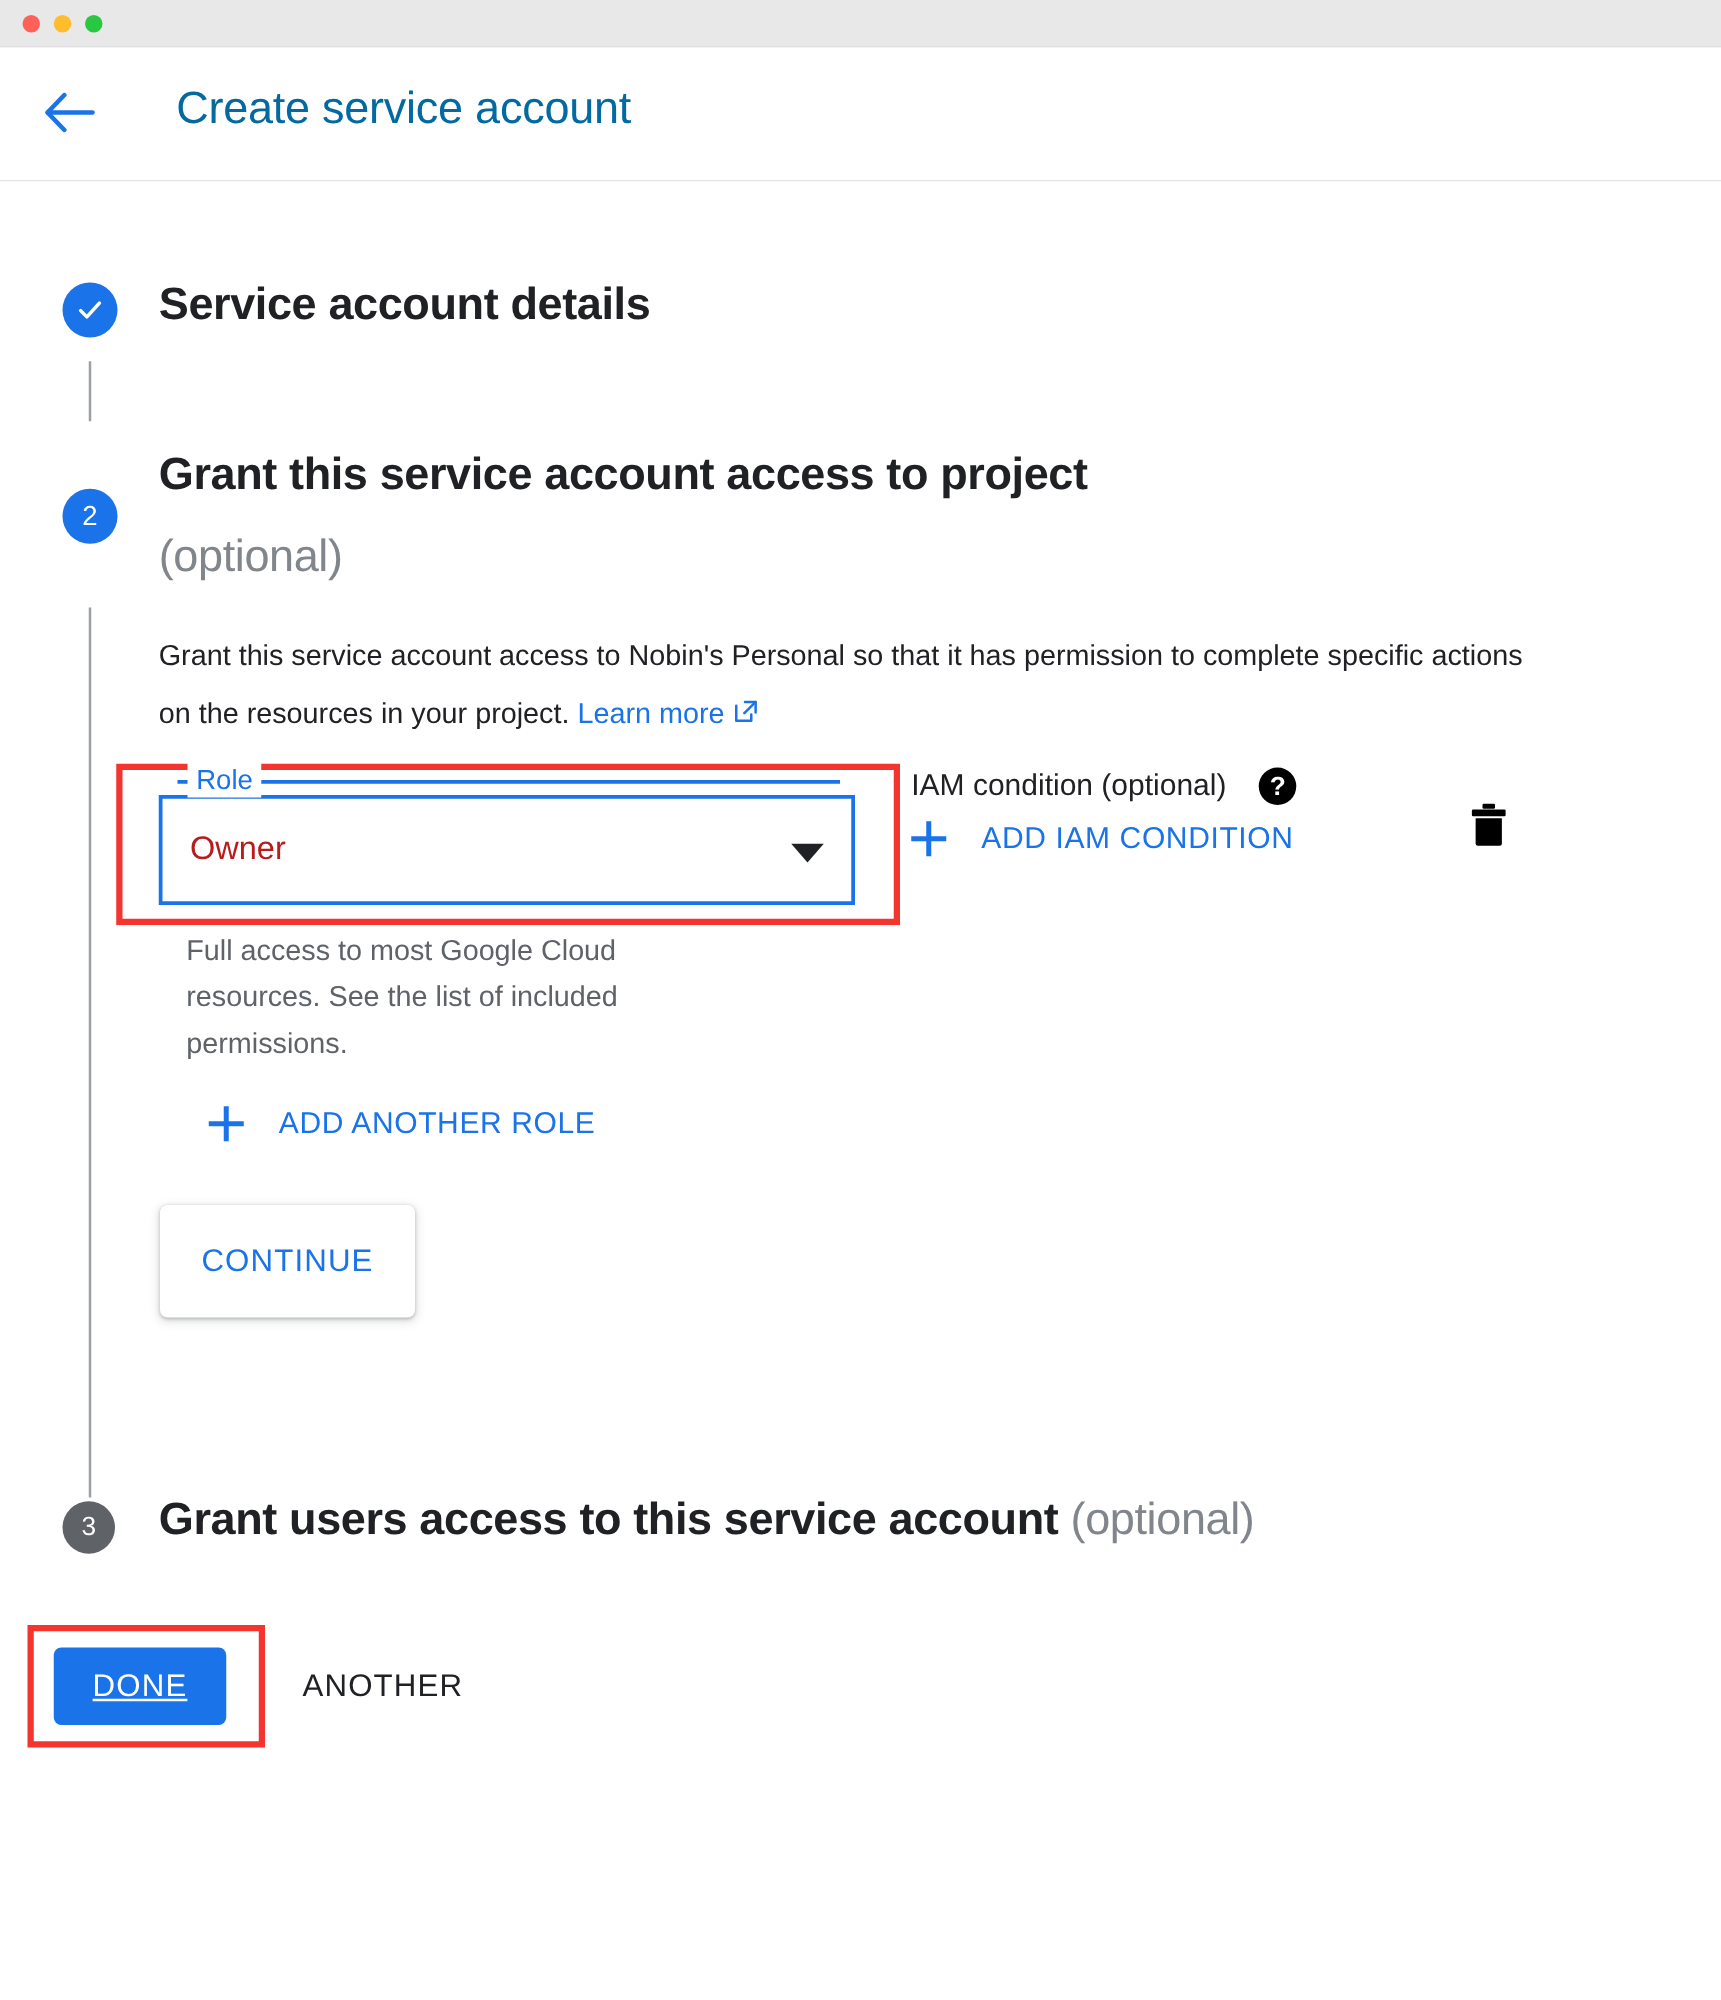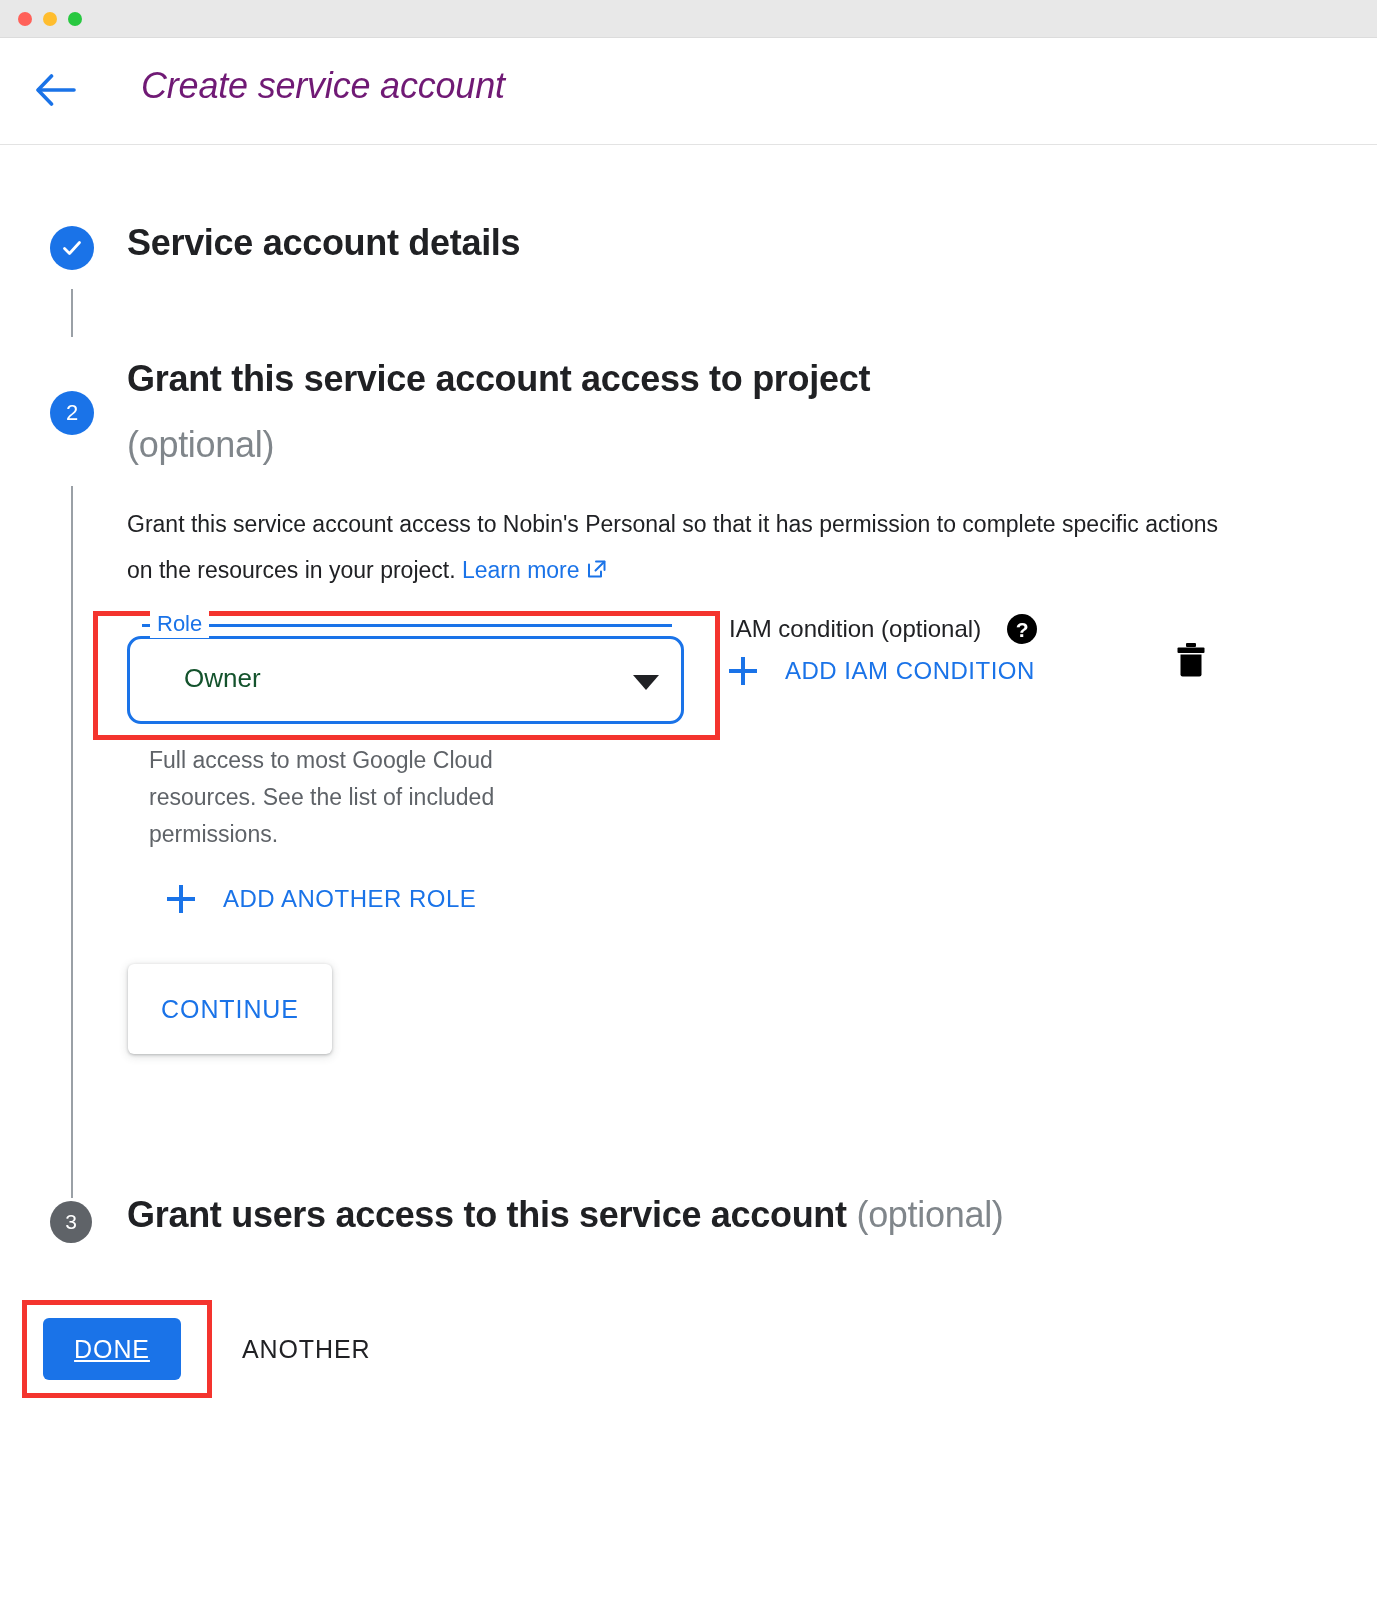--- a/index.html
+++ b/index.html
@@ -55,24 +55,23 @@
     left: 34px; top: 30px;
     width: 44px; height: 44px;
     display: flex; align-items: center; justify-content: center;
     cursor: pointer;
   }
   .page-title {
     position: absolute;
     left: 141px; top: 27px;
     font-size: 36px;
     font-weight: 400;
-    color: #701a75;
+    color: #0369a1;
     letter-spacing: -0.2px;
     white-space: nowrap;
-    font-style: italic;
   }
 
   
   .content {
     position: absolute;
     left: 0; top: 146px;
     width: 1377px;
   }
 
   .step-circle {
@@ -170,21 +169,21 @@
     width: 627px;
     height: 129px;
   }
 
   .select-field {
     position: absolute;
     left: 0; top: 22px;
     width: 557px;
     height: 88px;
     border: 3px solid #1a73e8;
-    border-radius: 14px;
+    border-radius: 0;
     box-sizing: border-box;
     background: #ffffff;
     cursor: pointer;
   }
   .select-notch {
     position: absolute;
     left: 12px; top: -15px;
     height: 3px;
     background: #1a73e8;
     width: 530px;
@@ -195,22 +194,21 @@
     background: #ffffff;
     padding: 0 7px;
     font-size: 22px;
     color: #1a73e8;
     line-height: 28px;
   }
   .select-value {
     position: absolute;
     left: 22px; top: 24px;
     font-size: 26px;
-    color: #14532d;
-    margin-left: 32px;
+    color: #b91c1c;
   }
   .select-arrow {
     position: absolute;
     right: 22px; top: 36px;
     width: 0; height: 0;
     border-left: 13px solid transparent;
     border-right: 13px solid transparent;
     border-top: 15px solid #202124;
   }
 

